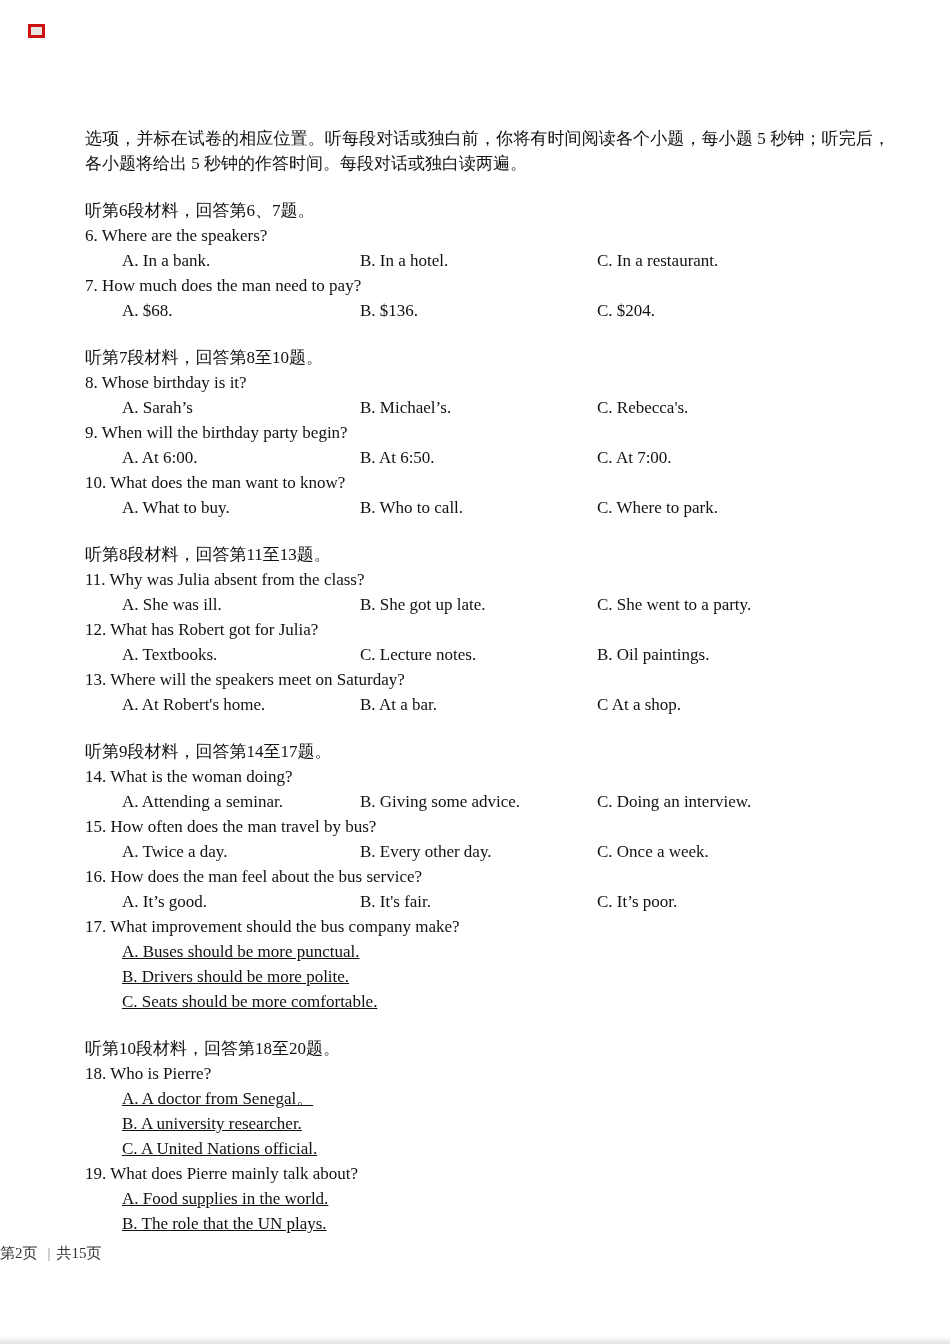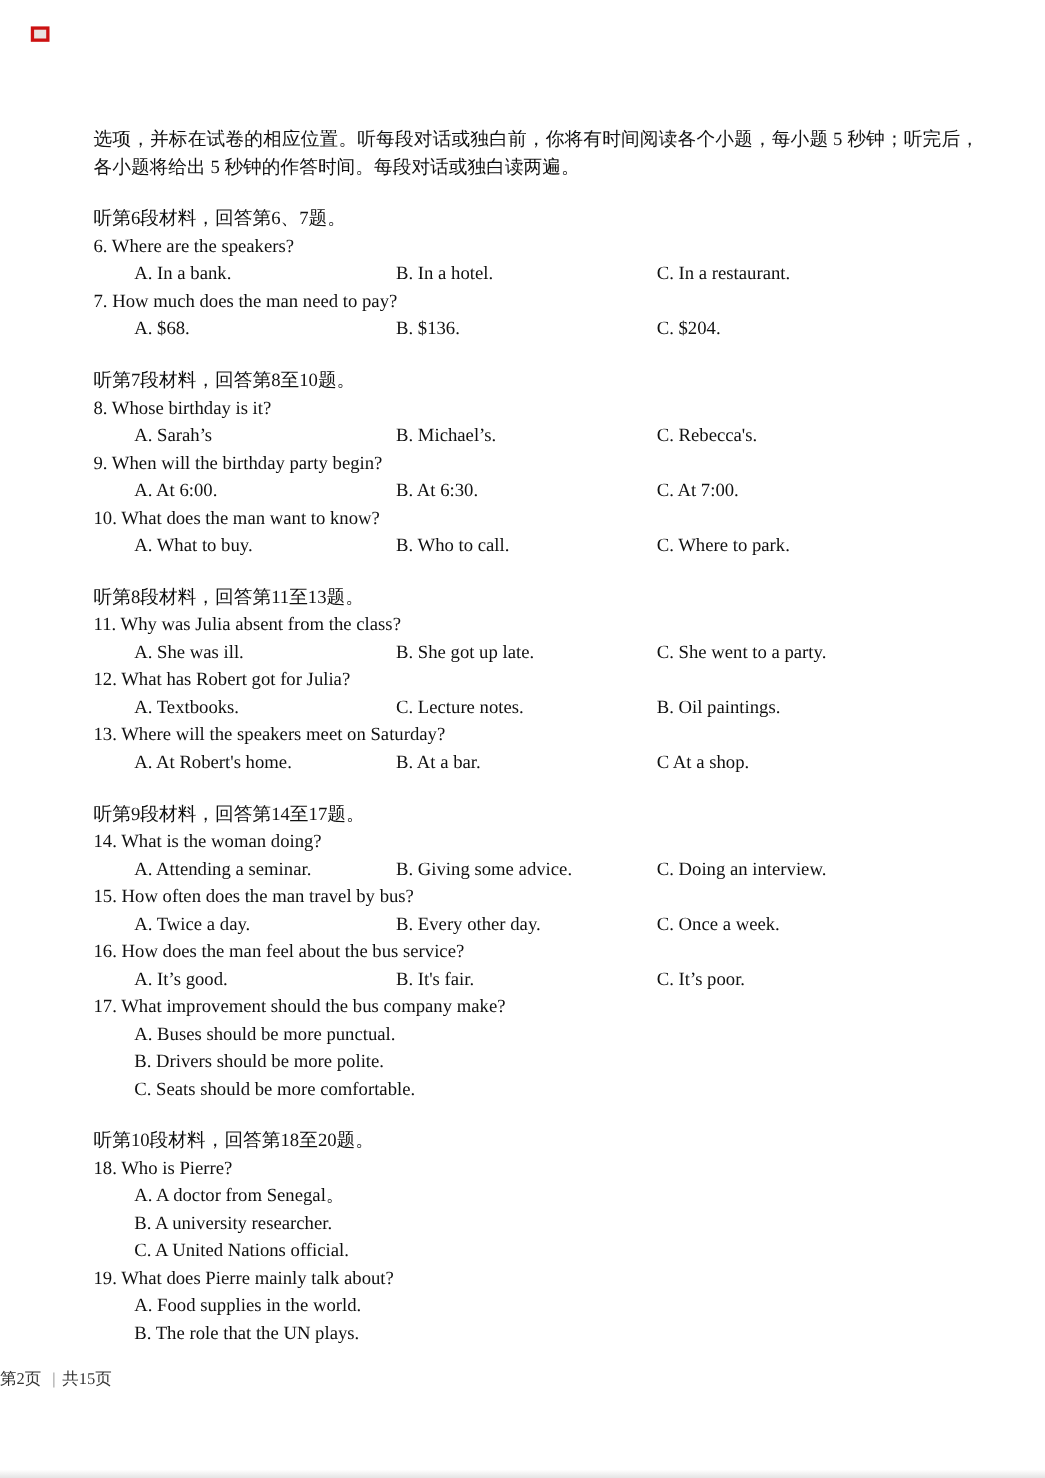--- a/index.html
+++ b/index.html
@@ -6,21 +6,21 @@
   body{
     width:950px;height:1344px;
     background:#ffffff;
     font-family:"Liberation Serif","DejaVu Serif",serif;
     color:#111;
     position:relative;
     overflow:hidden;
   }
   .page{
     position:absolute;
-    left:85px;top:114px;right:60px;
+    left:85px;top:126px;right:60px;
     font-size:17px;
     line-height:25px;
   }
   .corner-mark{
     position:absolute;left:28px;top:24px;
     width:17px;height:14px;
     background:#cc1111;
   }
   .corner-mark::after{
     content:"";
@@ -35,21 +35,21 @@
   .section{margin-top:22px;}
   .section:first-child{margin-top:0;}
   .section-header{margin:0;}
   .question{margin:0;}
   .options-row{
     display:grid;
     grid-template-columns:238px 237px auto;
     margin-left:37px;
   }
   .option{white-space:nowrap;}
-  .option.stacked{margin:0 0 0 37px;}
+  .option.stacked{margin:0 0 0 37px;text-decoration:underline;}
   .footer{
     position:absolute;
     left:0;right:0;
     top:1244px;
     font-size:15px;
     color:#333;
   }
   .footer .sep{color:#888;margin:0 6px 0 10px;}
   .page-bottom-edge{
     position:absolute;left:0;right:0;bottom:0;height:8px;
@@ -83,21 +83,21 @@
         <p class="section-header">听第7段材料，回答第8至10题。</p>
         <p class="question">8. Whose birthday is it?</p>
         <div class="options-row">
           <span class="option">A. Sarah’s</span>
           <span class="option">B. Michael’s.</span>
           <span class="option">C. Rebecca's.</span>
         </div>
         <p class="question">9. When will the birthday party begin?</p>
         <div class="options-row">
           <span class="option">A. At 6:00.</span>
-          <span class="option">B. At 6:30.</span>
+          <span class="option">B. At 6:50.</span>
           <span class="option">C. At 7:00.</span>
         </div>
         <p class="question">10. What does the man want to know?</p>
         <div class="options-row">
           <span class="option">A. What to buy.</span>
           <span class="option">B. Who to call.</span>
           <span class="option">C. Where to park.</span>
         </div>
       </div>
       <div class="section">

